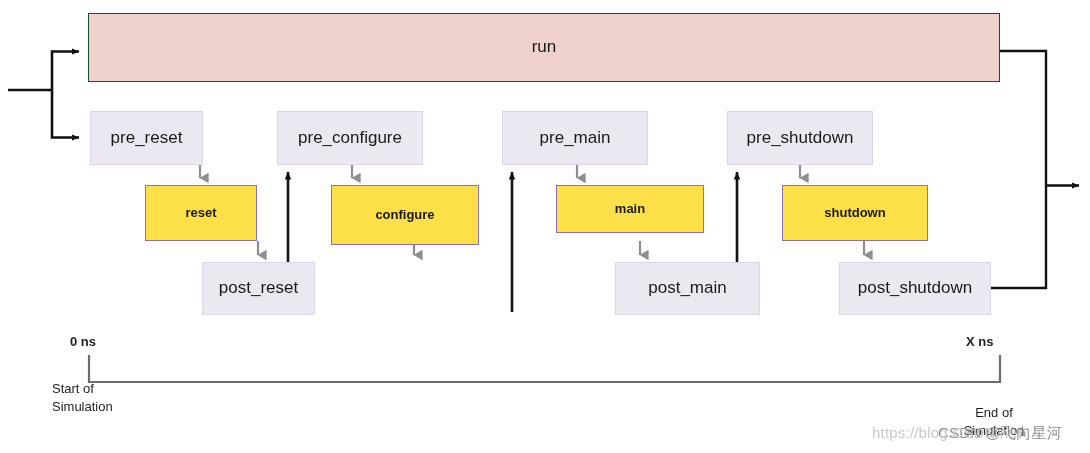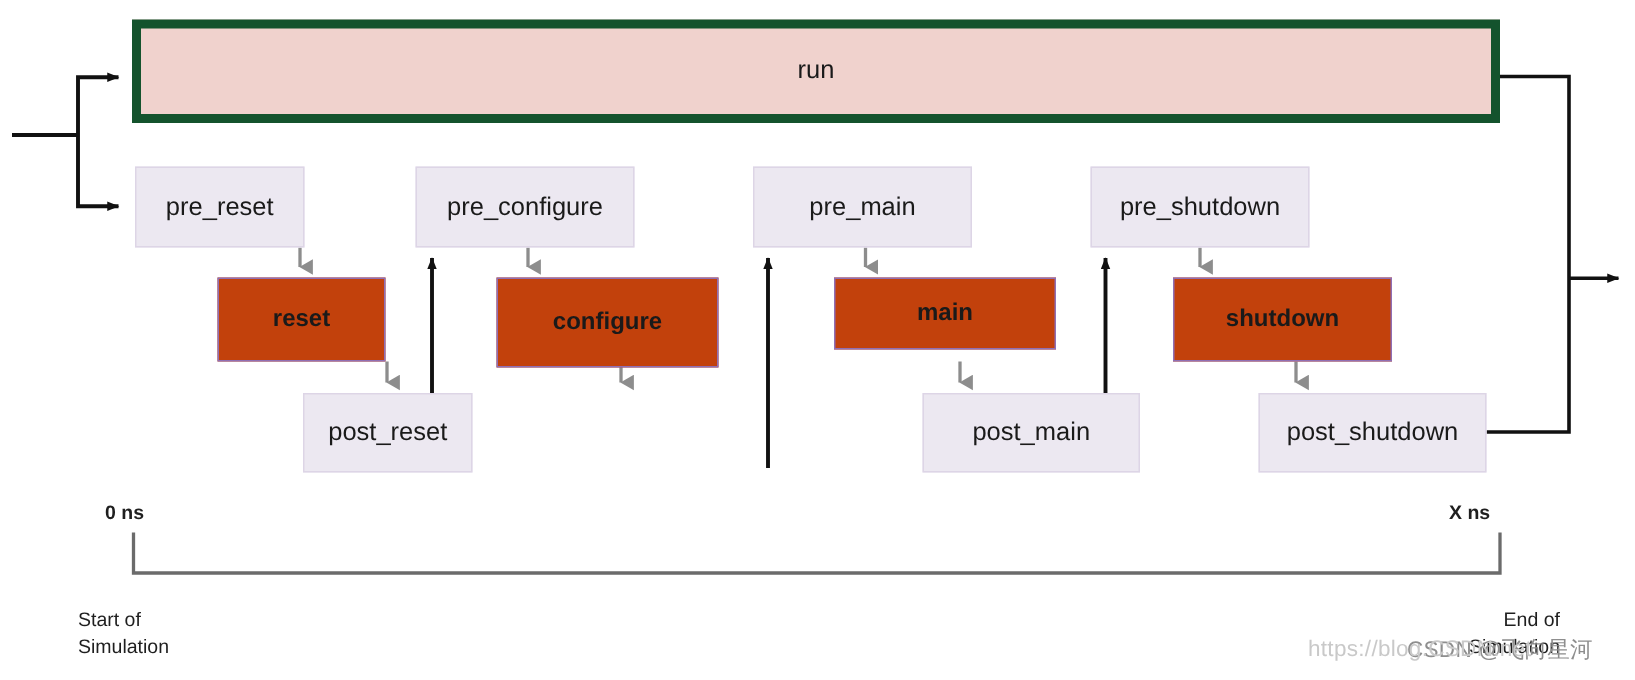--- a/index.html
+++ b/index.html
@@ -21,34 +21,34 @@
     display: flex;
     align-items: center;
     justify-content: center;
     text-align: center;
     line-height: 1.1;
     color: #1a1a1a;
     white-space: nowrap;
   }
   .box-run {
     background: #f0d2cd;
-    border: 6px solid #14532d;
+    border: 1px solid #14532d;
     font-size: 17px;
     font-weight: 400;
   }
   .box-pre, .box-post {
     background: #ece8f1;
     border: 1px solid #ddd5e6;
     font-size: 17px;
     font-weight: 400;
   }
   .box-mid {
-    background: #c2410c;
+    background: #fde047;
     border: 1.5px solid #8f6fb5;
-    font-size: 16px;
+    font-size: 13px;
     font-weight: bold;
   }
   svg.overlay {
     position: absolute;
     left: 0;
     top: 0;
     width: 1090px;
     height: 453px;
     pointer-events: none;
   }
@@ -61,21 +61,21 @@
     white-space: nowrap;
   }
   .tl-caption {
     position: absolute;
     font-family: "Liberation Sans", sans-serif;
     font-size: 13px;
     color: #1f1f1f;
     line-height: 1.35;
     white-space: nowrap;
   }
-  .tl-caption.center { text-align: right; }
+  .tl-caption.center { text-align: center; }
   .watermark {
     position: absolute;
     font-family: "Liberation Sans", sans-serif;
     font-size: 15px;
     color: #c9c9c9;
     white-space: nowrap;
     letter-spacing: 0.2px;
   }
   .watermark.dark { color: #8e8e8e; }
 </style>
@@ -169,21 +169,21 @@
   <div class="box box-post" style="left:615px; top:262px; width:145px; height:53px;">
     <span>post_main</span>
   </div>
   <div class="box box-post" style="left:839px; top:262px; width:152px; height:53px;">
     <span>post_shutdown</span>
   </div>
 
   <div class="tl-label" style="left:70px; top:334px;">0 ns</div>
   <div class="tl-label" style="left:966px; top:334px;">X ns</div>
 
-  <div class="tl-caption" style="left:52px; top:404px;">
+  <div class="tl-caption" style="left:52px; top:380px;">
     <div>Start of</div>
     <div>Simulation</div>
   </div>
 
   <div class="tl-caption center" style="left:948px; top:404px; width:92px;">
     <div>End of</div>
     <div>Simulation</div>
   </div>
 
   <div class="watermark dark" style="left:938px; top:424px;">CSDN @飞向星河</div>

